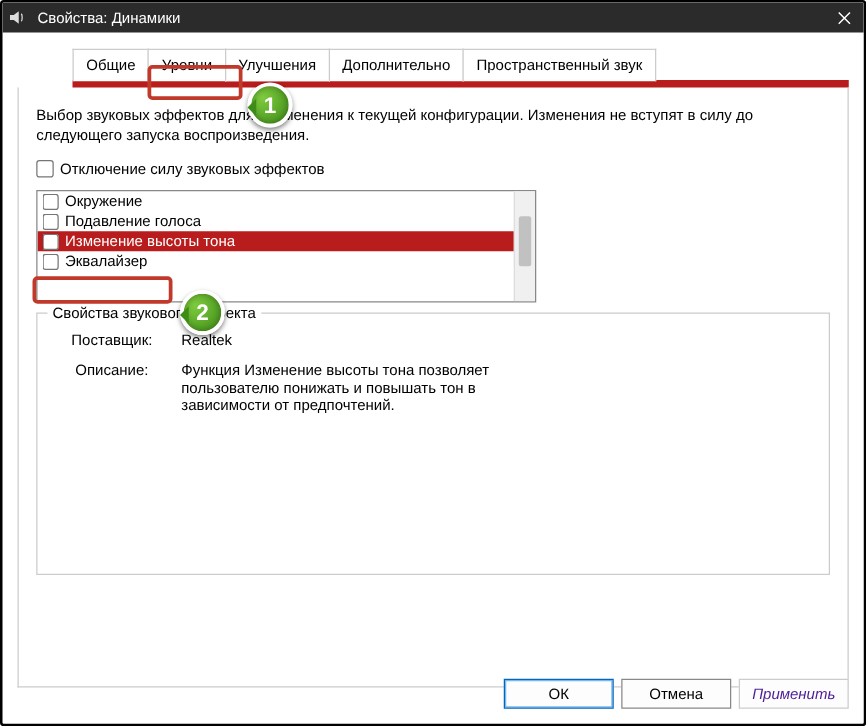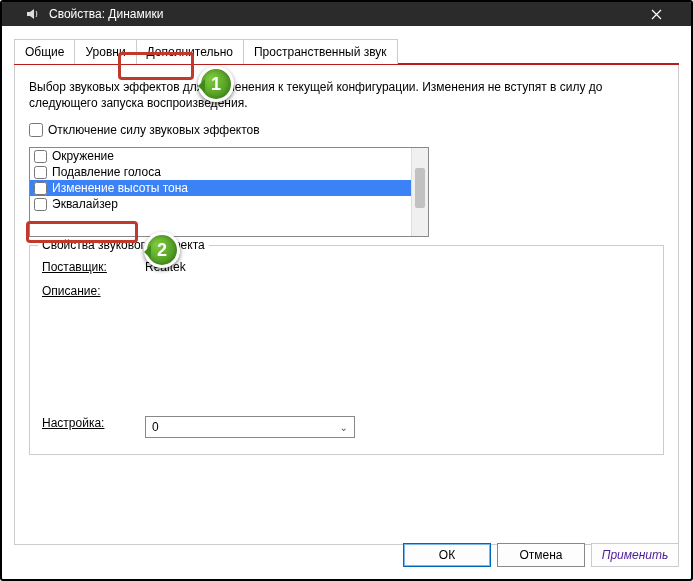--- a/index.html
+++ b/index.html
@@ -1,41 +1,41 @@
 <!DOCTYPE html>
 <html><head>
 <meta charset="utf-8">
 <style>
   * { box-sizing: border-box; margin: 0; padding: 0; }
   body { font-family: "Segoe UI", Tahoma, sans-serif; font-size: 12px; background: #fff; width: 693px; height: 581px; overflow: hidden; border: 2px solid #000; border-radius: 3px; position: relative; }
-  .titlebar { background: #2b2b2b; color: #fff; height: 24px; display: flex; align-items: center; padding: 0 23px; }
+  .titlebar { background: #2b2b2b; color: #fff; height: 24px; display: flex; align-items: center; padding: 0 4px; }
   .titlebar .icon { width: 16px; height: 16px; margin-right: 8px; display:inline-block;}
   .titlebar .title { flex: 1; font-size: 12px; }
   .titlebar .close { width: 40px; height: 30px; display:flex; align-items:center; justify-content:center; margin-right:-8px; font-size:14px; cursor: default;}
   .content { position: absolute; top: 36px; left: 12px; right: 12px; bottom: 12px; }
-  .tabs { display: flex; border-bottom: 2px solid #b91c1c; position: relative; }
+  .tabs { display: flex; border-bottom: 6px solid #b91c1c; position: relative; margin-left: 44px; }
   .tab { padding: 5px 10px; border: 1px solid #ccc; border-bottom: none; background: #fff; margin-right: -1px; position: relative; top: 1px; font-size: 12px; cursor: default;}
   .tab.active { background: #fff; z-index: 2; border-bottom: 1px solid #fff;}
   .tab:not(.active) { background: #fff; }
   .panel { border: 1px solid #ccc; border-top: none; padding: 14px 14px 10px 14px; position: relative; height: 480px;}
   .desc { font-size: 12px; color: #000; margin-bottom: 12px; line-height: 1.35; }
   .row-checks { display: flex; gap: 18px; margin-bottom: 10px; align-items: center;}
   .chk { display: inline-flex; align-items: center; gap: 5px; font-size: 12px; }
   .chk input[type=checkbox]{ width:14px; height:14px; accent-color:#0067c0;}
   .listbox { border: 1px solid #888; width: 400px; height: 90px; position: relative; overflow: hidden; }
   .listbox-inner { position:absolute; inset:0; overflow-y:auto; }
   .li { display: flex; align-items: center; gap: 5px; padding: 1px 4px; font-size: 12px; }
-  .li.selected { background: #3b82f6; color: #fff; }
+  .li.selected { background: #b91c1c; color: #fff; }
   .li input[type=checkbox]{ width:13px; height:13px; }
   .scrollbar-fake { position:absolute; right:0; top:0; bottom:0; width:17px; background:#f0f0f0; border-left:1px solid #ddd;}
   .scrollbar-fake::before{content:"";position:absolute;left:3px;right:3px;top:20px;height:40px;background:#c1c1c1;border-radius:2px;}
   .group { border: 1px solid #ccc; margin-top: 8px; padding: 14px 12px 12px 12px; position: relative; height: 210px;}
   .group-title { position: absolute; top: -8px; left: 8px; background: #fff; padding: 0 4px; font-size: 12px; }
   .grid { display: grid; grid-template-columns: 95px 1fr; row-gap: 10px; column-gap: 8px; font-size: 12px; }
-  .grid .lbl { text-align: left; text-decoration: underline; }
+  .grid .lbl { text-align: center; }
   .combo { border: 1px solid #888; width: 210px; height: 22px; display:flex; align-items:center; padding:0 6px; justify-content:space-between; font-size:12px; background:#fff;}
   .combo .arrow{font-size:10px;color:#555;}
   .footer { position: absolute; bottom: 12px; right: 12px; display: flex; gap: 6px; }
   .btn { width: 88px; height: 24px; border: 1px solid #888; background: #fdfdfd; font-size: 12px; display:flex; align-items:center; justify-content:center; cursor: default;}
   .btn.primary { border: 1px solid #0067c0; box-shadow: inset 0 0 0 1px #7bb6ec;}
   .btn.disabled { color: #4c1d95; border-color:#ccc;font-style:italic; }
   .callout { position:absolute; width:36px; height:36px; border-radius:50%; background: radial-gradient(circle at 30% 30%, #7ecb3e, #3e8b17); border:3px solid #fff; box-shadow: 0 2px 4px rgba(0,0,0,.5), inset 0 0 6px rgba(0,0,0,.3); color:#fff; font-weight:bold; font-size:18px; display:flex; align-items:center; justify-content:center; z-index:50; }
   .callout::after{content:""; position:absolute; left:-10px; top:10px; border:7px solid transparent; border-right-color:#3e8b17;}
   .hl-tab { position:absolute; border:3px solid #c0392b; border-radius:4px; pointer-events:none; z-index:40;}
   .speaker-icon{display:inline-block;}
@@ -55,20 +55,21 @@
     <svg width="11" height="11" viewBox="0 0 11 11">
         <path d="M1 1l9 9M10 1l-9 9" stroke="#fff" stroke-width="1.2"></path>
       </svg>
   </div>
 </div>
 
 <div class="content">
   <div class="tabs">
     <div class="tab">Общие</div>
     <div class="tab">Уровни</div>
+    <div class="tab active">Улучшения</div>
     <div class="tab">Дополнительно</div>
     <div class="tab">Пространственный звук</div>
   </div>
 
   <div class="panel">
     <div class="desc">Выбор звуковых эффектов для применения к текущей конфигурации. Изменения не вступят в силу до следующего запуска воспроизведения.</div>
 
     <div class="row-checks">
       <label class="chk">
         <input type="checkbox" style="">
@@ -97,29 +98,21 @@
       </div>
       <div class="scrollbar-fake"></div>
     </div>
 
     <div class="group">
       <div class="group-title">Свойства звукового эффекта</div>
       <div class="grid">
         <div class="lbl">Поставщик:</div>
         <div>Realtek</div>
         <div class="lbl">Описание:</div>
-      </div>
-      <div class="grid" style="position:absolute; bottom:16px; left:12px; right:12px;">
-        <div class="lbl">Настройка:</div>
-        <div>
-          <div class="combo">
-            <span>0</span>
-            <span class="arrow">⌄</span>
-          </div>
-        </div>
+        <div style="max-width:280px;">Функция Изменение высоты тона позволяет пользователю понижать и повышать тон в зависимости от предпочтений.</div>
       </div>
     </div>
   </div>
 </div>
 
 <div class="footer">
   <div class="btn primary">ОК</div>
   <div class="btn">Отмена</div>
   <div class="btn disabled">Применить</div>
 </div>

